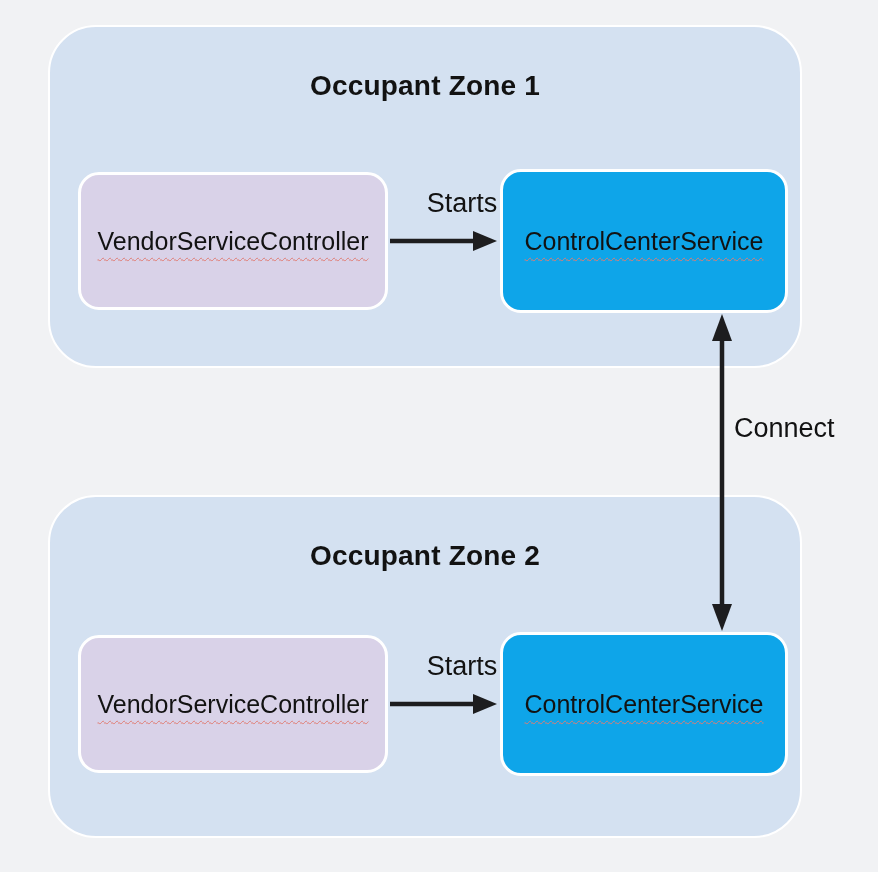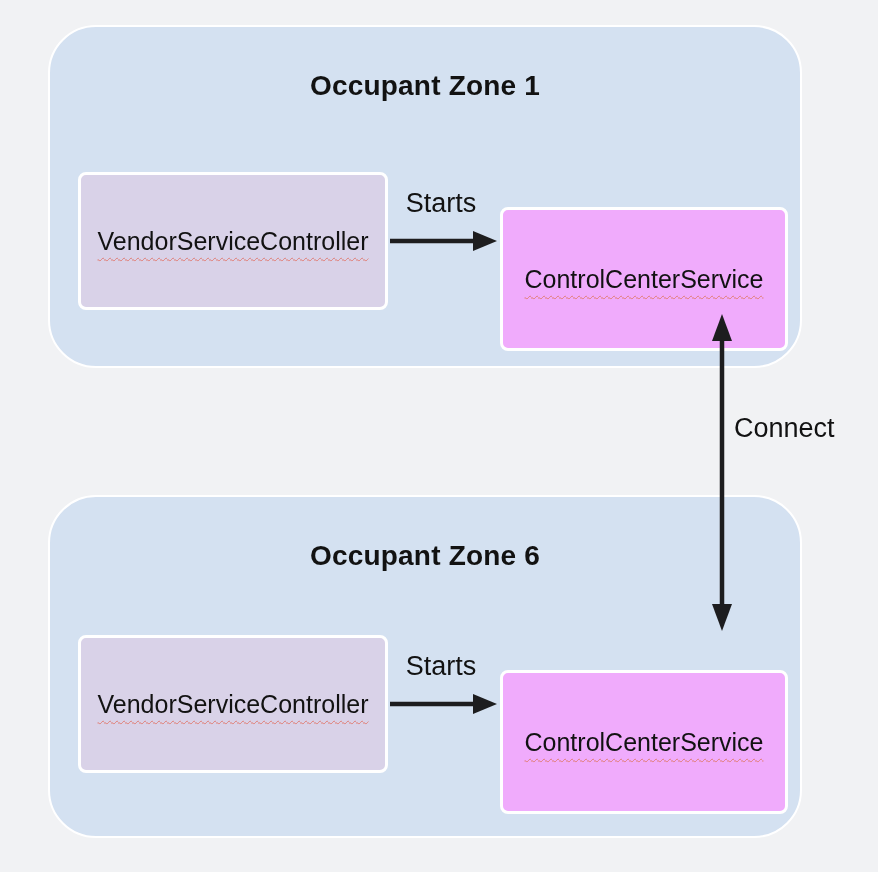--- a/index.html
+++ b/index.html
@@ -31,28 +31,28 @@
     margin-top: 43px;
     text-align: center;
     font-size: 28px;
     font-weight: bold;
     color: #121212;
     letter-spacing: 0.2px;
   }
   .node {
     position: absolute;
     border: 3px solid #ffffff;
-    border-radius: 8px;
+    border-radius: 21px;
     box-sizing: border-box;
     display: flex;
     align-items: center;
     justify-content: center;
   }
   .node-vendor { background: #d9d2e8; }
-  .node-control { background: #f0abfc; margin-top: 38px; }
+  .node-control { background: #0ea5e9; }
   #vendor-1  { left:  78px; top: 172px; width: 310px; height: 138px; }
   #control-1 { left: 500px; top: 169px; width: 288px; height: 144px; }
   #vendor-2  { left:  78px; top: 635px; width: 310px; height: 138px; }
   #control-2 { left: 500px; top: 632px; width: 288px; height: 144px; }
   .node-label {
     font-size: 25px;
     color: #121212;
     white-space: nowrap;
     text-decoration-line: underline;
     text-decoration-style: wavy;
@@ -60,21 +60,21 @@
     text-decoration-thickness: 1px;
     text-underline-offset: 7px;
   }
   .edge-label {
     position: absolute;
     font-size: 27px;
     color: #121212;
     white-space: nowrap;
   }
   .starts-label {
-    left: 385px;
+    left: 406px;
     width: 112px;
     text-align: center;
   }
   #starts-label-1 { top: 188px; }
   #starts-label-2 { top: 651px; }
   #connect-label  { left: 734px; top: 413px; }
   .overlay {
     position: absolute;
     left: 0;
     top: 0;
@@ -84,21 +84,21 @@
 </head>
 <body>
 
 <div class="canvas">
 
   <section class="zone zone-1">
     <div class="zone-title">Occupant Zone 1</div>
   </section>
 
   <section class="zone zone-2">
-    <div class="zone-title">Occupant Zone 6</div>
+    <div class="zone-title">Occupant Zone 2</div>
   </section>
 
   <div class="node node-vendor" id="vendor-1">
     <span class="node-label">VendorServiceController</span>
   </div>
   <div class="node node-control" id="control-1">
     <span class="node-label">ControlCenterService</span>
   </div>
   <div class="node node-vendor" id="vendor-2">
     <span class="node-label">VendorServiceController</span>

